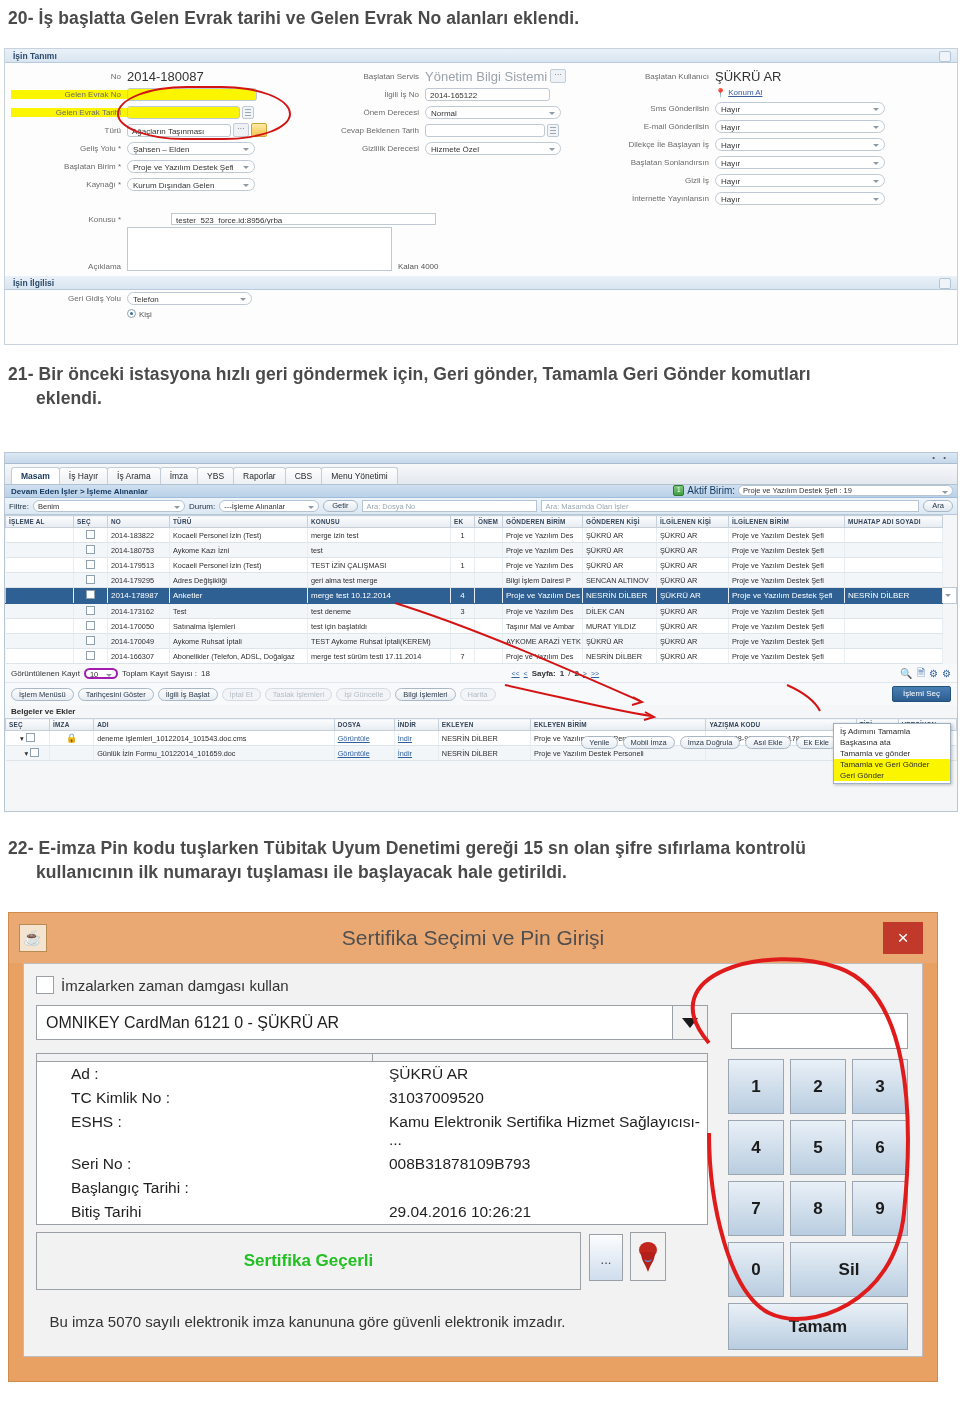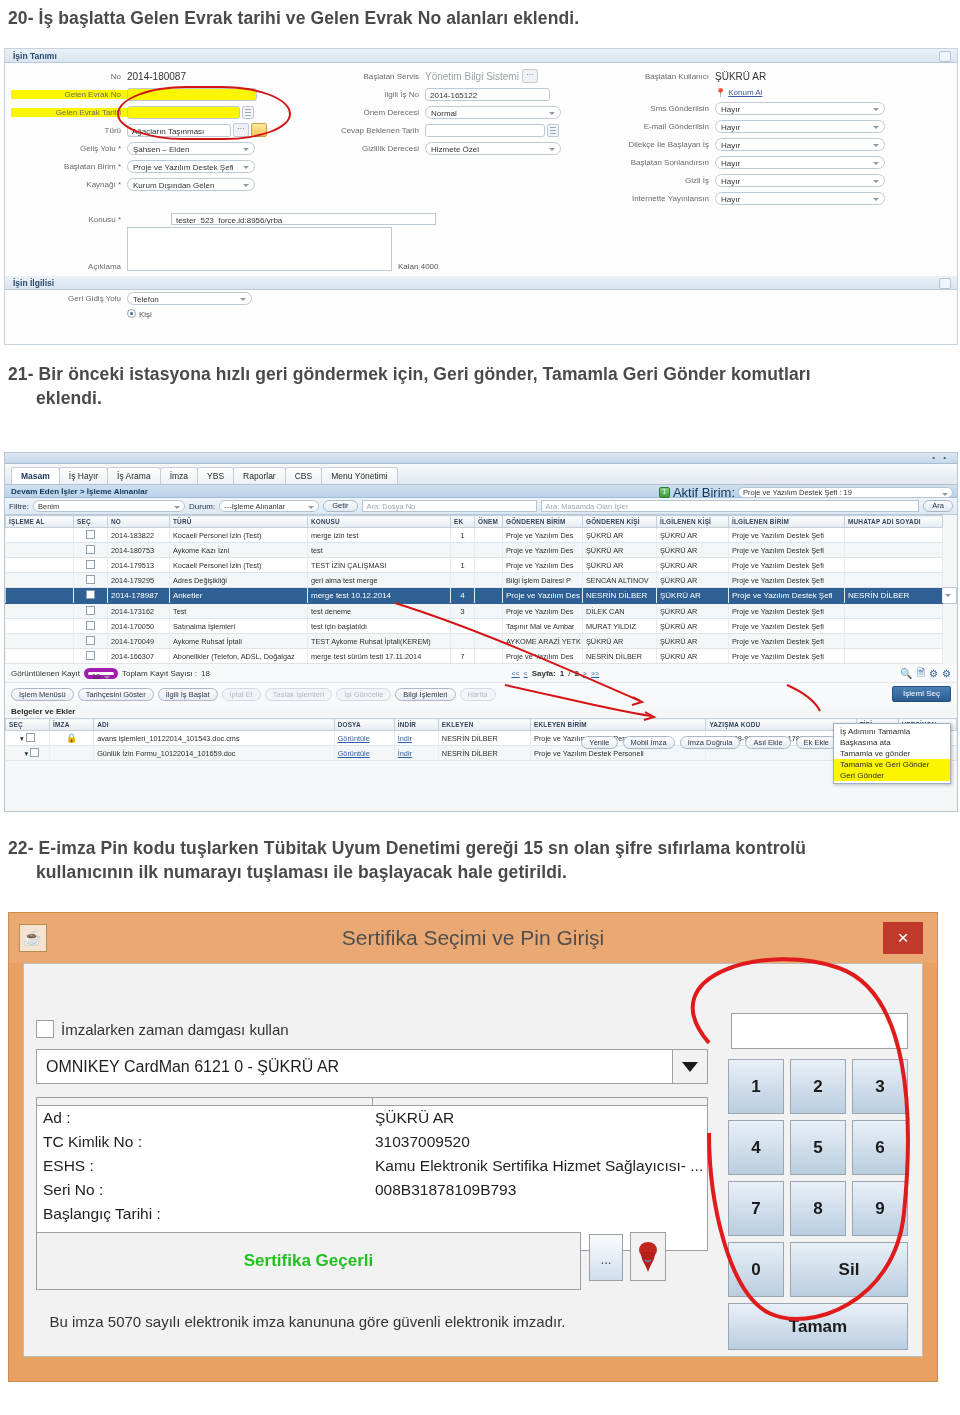--- a/index.html
+++ b/index.html
@@ -44,21 +44,21 @@
   .col2{width:280px;}
   .col3{width:340px;}
   .frow{display:flex;align-items:center;margin-bottom:4px;height:14px;}
   .flabel{
     text-align:right;padding-right:6px;font-size:8px;color:#6b6b6b;
     white-space:nowrap;
   }
   .c1 .flabel{width:110px;}
   .c2 .flabel{width:108px;}
   .c3 .flabel{width:118px;}
-  .fval{font-size:10px;color:#333;}
+  .fval{font-size:13px;color:#333;}
   .inp{
     height:13px;border:1px solid #bfc9d3;background:#fff;border-radius:3px;
     box-sizing:border-box;padding:1px 4px;font-size:8px;color:#333;
     line-height:11px;overflow:hidden;white-space:nowrap;
   }
   .inp.plain{border-radius:0;}
   .sel{
     height:13px;border:1px solid #bfc9d3;background:#fff;border-radius:7px;
     box-sizing:border-box;padding:1px 14px 1px 5px;font-size:8px;color:#333;
     line-height:11px;position:relative;white-space:nowrap;overflow:hidden;
@@ -175,21 +175,21 @@
   .cb{
     display:inline-block;width:7px;height:7px;border:1px solid #8fa0b0;background:#fff;
     vertical-align:-1px;
   }
   .ctr{text-align:center;}
   .pagerow{
     display:flex;align-items:center;height:18px;padding:0 6px;font-size:8px;color:#333;
     background:#f7f9fb;border-bottom:1px solid #e2e8ee;gap:4px;
   }
   .minisel{
-    height:11px;border:4px solid #a21caf;background:#fff;border-radius:6px;font-size:7.5px;
+    height:11px;border:2px solid #a21caf;background:#fff;border-radius:6px;font-size:7.5px;
     padding:0 12px 0 4px;line-height:10px;position:relative;box-sizing:border-box;
   }
   .minisel:after{
     content:"";position:absolute;right:4px;top:4px;
     border-left:3px solid transparent;border-right:3px solid transparent;border-top:3px solid #8d9aa6;
   }
   .toolrow{display:flex;gap:4px;padding:3px 6px;align-items:center;background:#f7f9fb;}
   .tbtn{
     height:13px;border:1px solid #aab8c5;border-radius:7px;
     background:linear-gradient(#fdfdfe,#e6ecf2);font-size:7.5px;line-height:11px;
@@ -229,21 +229,21 @@
     font-weight:normal;
   }
   .dlg-title .xbtn{
     position:absolute;right:14px;top:9px;width:40px;height:32px;background:#c0392b;
     color:#fff;font-size:19px;display:flex;align-items:center;justify-content:center;
   }
   .dlg-body{
     margin:0 14px 14px 14px;background:#f2f2f2;border:1px solid #bdbdbd;
     height:394px;position:relative;box-sizing:border-box;padding:12px;
   }
-  .chkrow{display:flex;align-items:center;gap:7px;font-size:15px;color:#333;margin-top:44px;}
+  .chkrow{display:flex;align-items:center;gap:7px;font-size:15px;color:#333;}
   .bigcb{width:16px;height:16px;border:1px solid #9aa0a6;background:#fff;display:inline-block;}
   .cardsel{
     margin-top:11px;height:35px;border:1px solid #9aa0a6;background:#fff;
     display:flex;align-items:center;padding:0 0 0 9px;font-size:16px;color:#1f1f1f;
     width:672px;box-sizing:border-box;position:relative;
   }
   .cardsel .dd{
     position:absolute;right:0;top:0;width:34px;height:33px;background:#f2f2f2;
     border-left:1px solid #9aa0a6;display:flex;align-items:center;justify-content:center;
   }
@@ -252,21 +252,21 @@
     position:absolute;right:14px;top:49px;width:175px;height:34px;
     border:1px solid #9aa0a6;background:#fff;
   }
   .certtbl{
     margin-top:13px;width:672px;border:1px solid #9aa0a6;background:#fff;
     box-sizing:border-box;padding:0;
   }
   .certtbl .hdr{height:7px;background:#f2f2f2;border-bottom:1px solid #9aa0a6;position:relative;}
   .certtbl .hdr:after{content:"";position:absolute;left:50%;top:0;bottom:0;width:1px;background:#9aa0a6;}
   .certrow{display:flex;font-size:15.5px;color:#1f1f1f;padding:3px 0 3px 6px;}
-  .certrow .k{width:50%;}
+  .certrow .k{width:50%;margin-left:28px;}
   .certrow .v{width:50%;}
   .validbox{
     position:absolute;left:12px;bottom:66px;width:543px;height:56px;
     border:1px solid #9aa0a6;background:#f2f2f2;display:flex;align-items:center;
     justify-content:center;color:#22c022;font-size:17px;font-weight:bold;
   }
   .dotbtn{
     position:absolute;left:565px;bottom:75px;width:34px;height:47px;
     border:1px solid #9aa0a6;background:linear-gradient(#fcfdfe,#cfdded);
     display:flex;align-items:flex-end;justify-content:center;font-size:13px;color:#444;
@@ -457,21 +457,21 @@
       <div class="menutab">YBS</div>
       <div class="menutab">Raporlar</div>
       <div class="menutab">CBS</div>
       <div class="menutab">Menu Yönetimi</div>
     </div>
 
     <div class="crumbbar">
       <span>Devam Eden İşler &gt; İşleme Alınanlar</span>
       <span class="aktif">
         <span class="greenchip">1</span>
-        <span style="font-size:13px">Aktif Birim:</span>
+        <span style="font-size:10px">Aktif Birim:</span>
         <span class="fbinp" style="width:215px;line-height:10px;height:11px">Proje ve Yazılım Destek Şefi : 19</span>
       </span>
     </div>
 
     <div class="filterbar">
       <span>Filtre:</span>
       <span class="fbinp" style="width:152px">Benim</span>
       <span>Durum:</span>
       <span class="fbinp" style="width:100px">---İşleme Alınanlar</span>
       <span class="fbtn">Getir</span>
@@ -709,21 +709,21 @@
           <th>EKLEYEN BİRİM</th>
           <th>YAZIŞMA KODU</th>
           <th>TİPİ</th>
           <th>VERSİYON</th>
         </tr>
       </thead>
       <tbody>
         <tr>
           <td class="ctr">▾ <span class="cb"></span></td>
           <td class="ctr"><span class="lockic">🔒</span></td>
-          <td>avans işlemleri_10122014_101543.doc.cms</td>
+          <td>deneme işlemleri_10122014_101543.doc.cms</td>
           <td><span class="bluelink">Görüntüle</span></td>
           <td><span class="bluelink">İndir</span></td>
           <td>NESRİN DİLBER</td>
           <td>Proje ve Yazılım Destek Personeli</td>
           <td>96759998-903.10-2014-178987-3</td>
           <td>Asıl</td>
           <td></td>
         </tr>
         <tr>
           <td class="ctr" style="padding-left:12px">▾ <span class="cb"></span></td>

